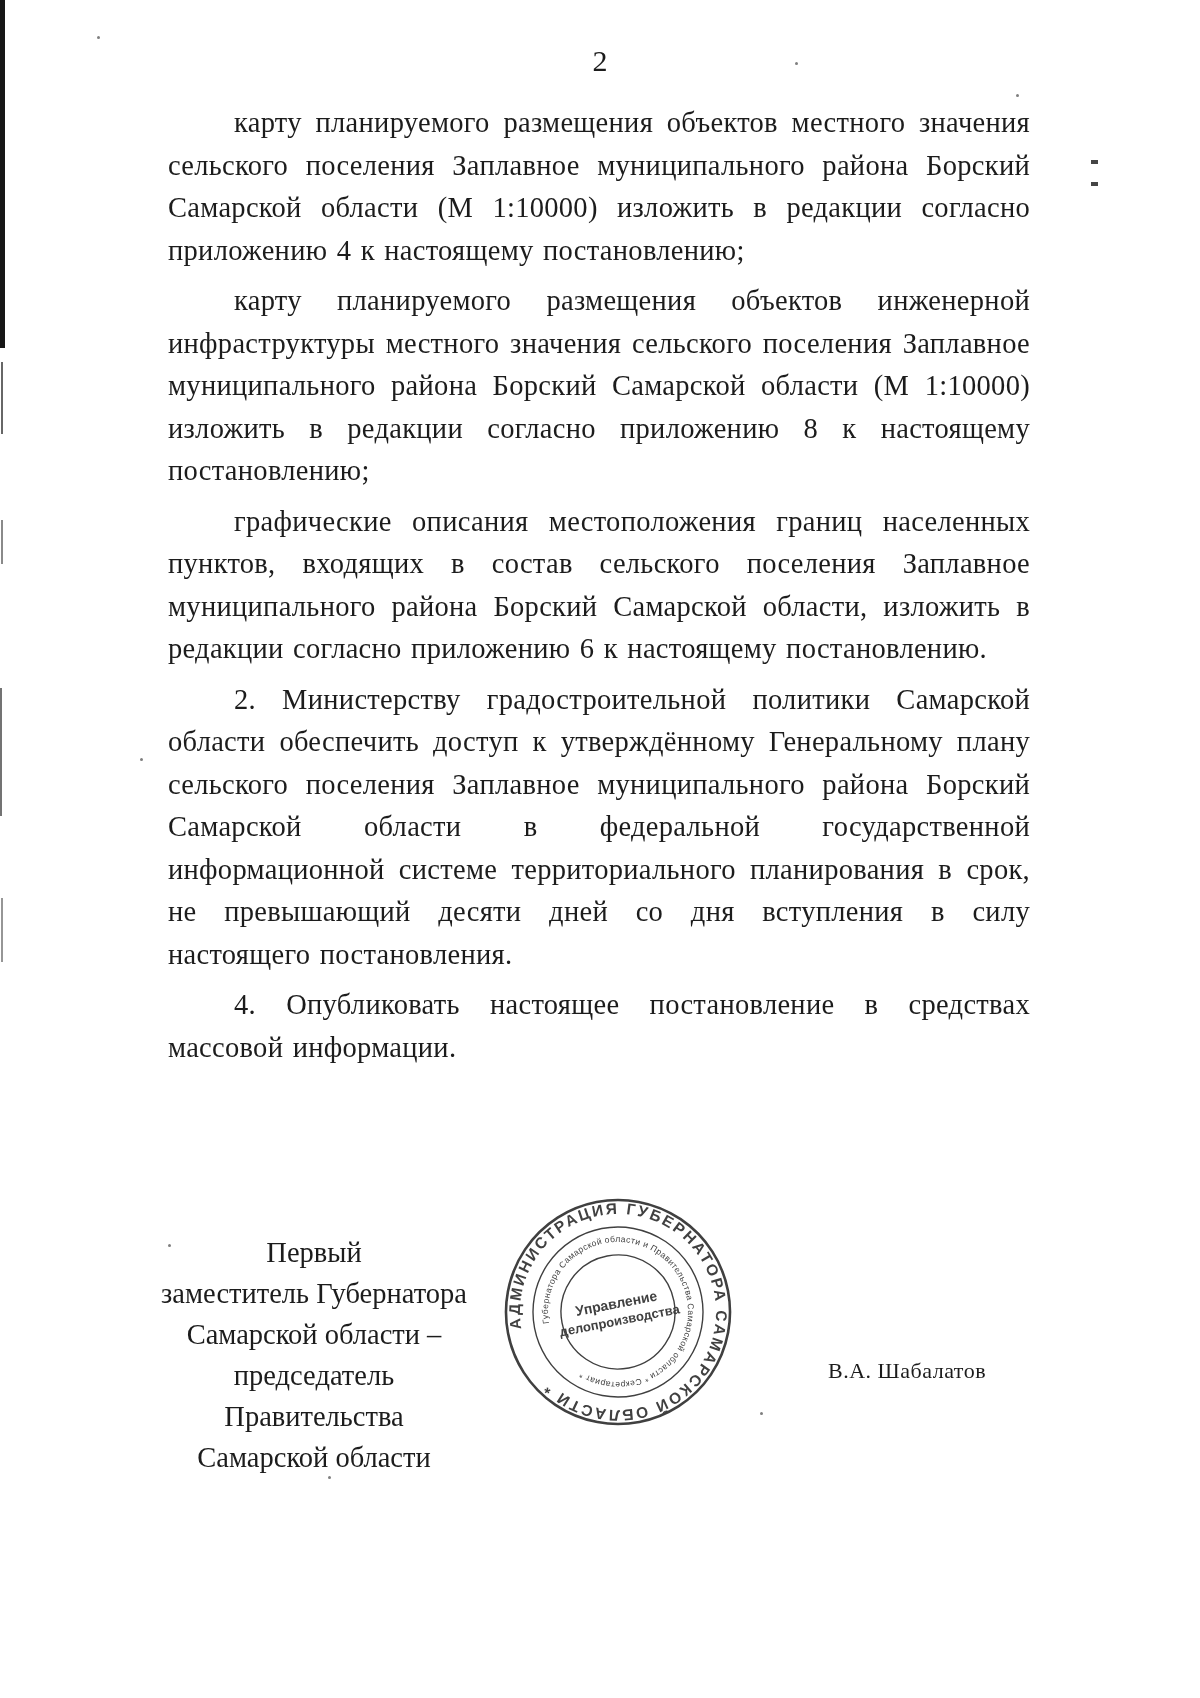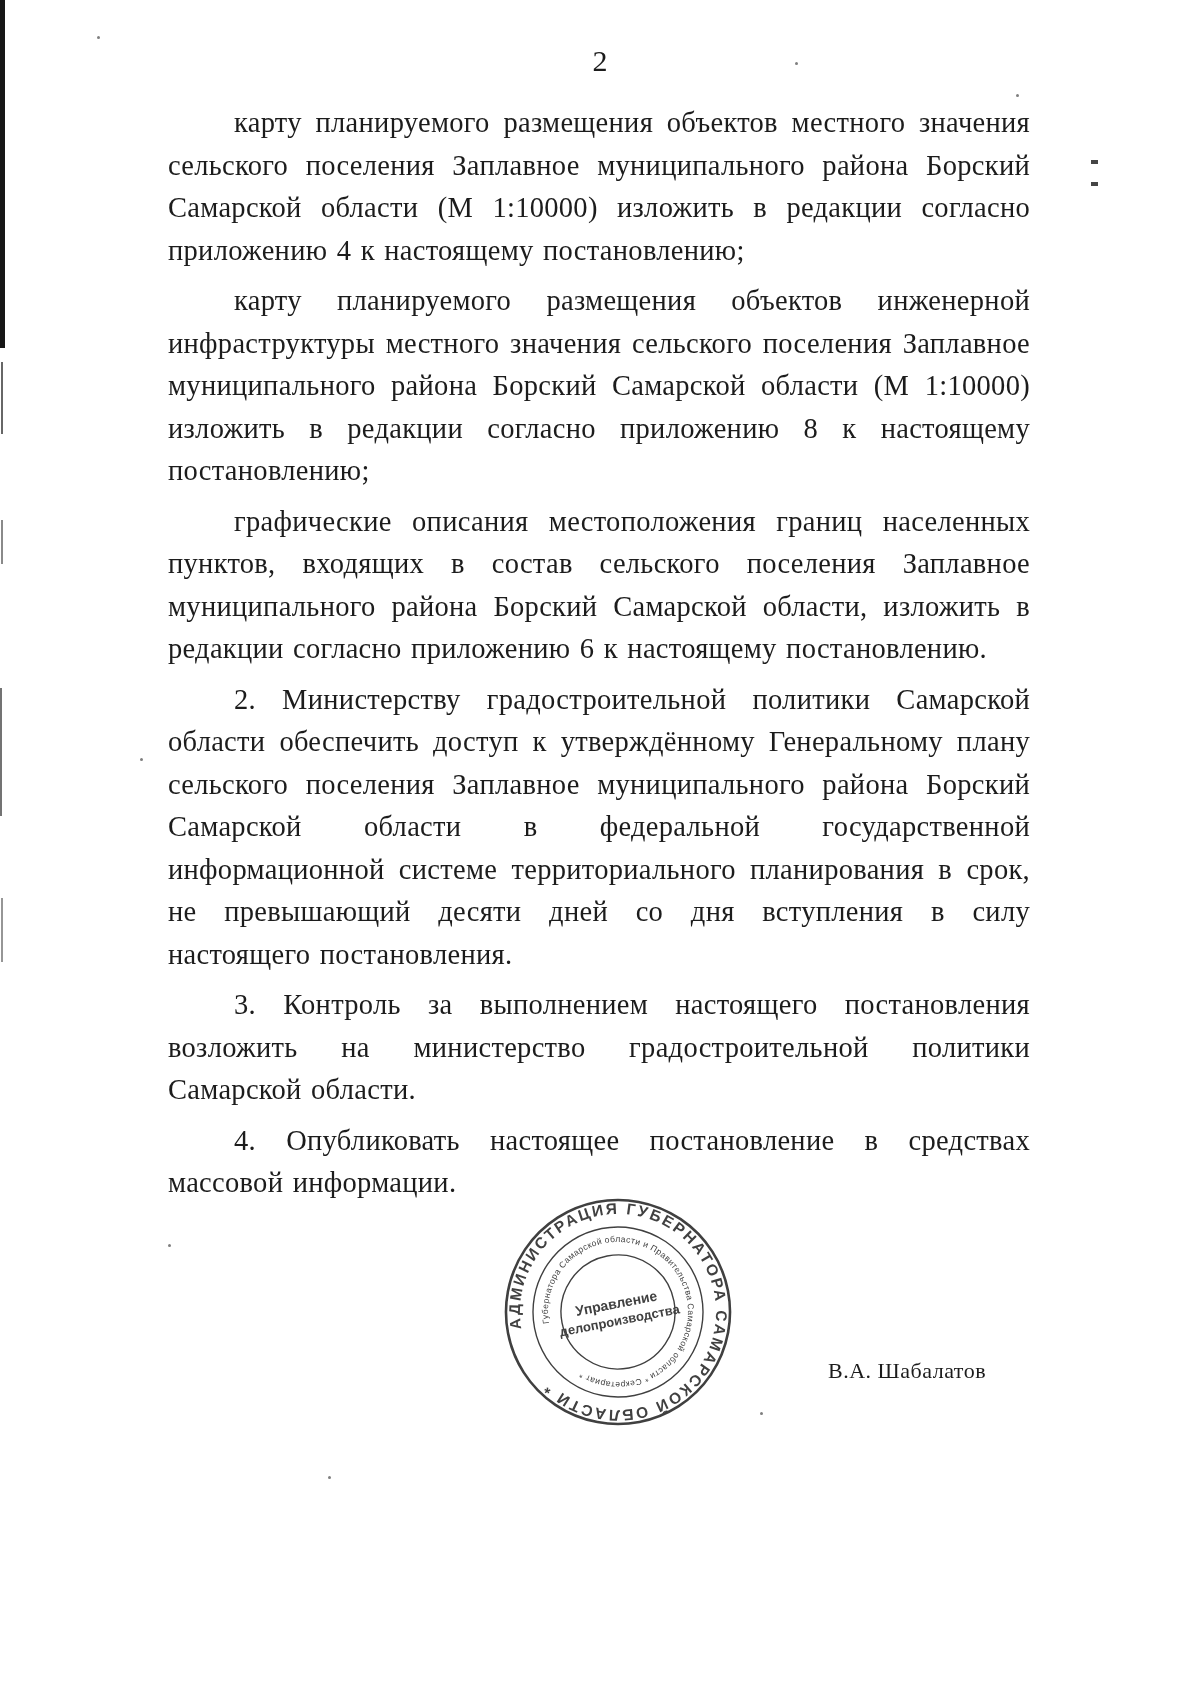--- a/index.html
+++ b/index.html
@@ -111,24 +111,30 @@
   <div class="artifact speck speck-6"></div>
   <div class="artifact speck speck-7"></div>
 
   <div class="page-number">2</div>
 
   <div class="body-text">
     <p>карту планируемого размещения объектов местного значения сельского поселения Заплавное муниципального района Борский Самарской области (М 1:10000) изложить в редакции согласно приложению 4 к настоящему постановлению;</p>
     <p>карту планируемого размещения объектов инженерной инфраструктуры местного значения сельского поселения Заплавное муниципального района Борский Самарской области (М 1:10000) изложить в редакции согласно приложению 8 к настоящему постановлению;</p>
     <p>графические описания местоположения границ населенных пунктов, входящих в состав сельского поселения Заплавное муниципального района Борский Самарской области, изложить в редакции согласно приложению 6 к настоящему постановлению.</p>
     <p>2. Министерству градостроительной политики Самарской области обеспечить доступ к утверждённому Генеральному плану сельского поселения Заплавное муниципального района Борский Самарской области в федеральной государственной информационной системе территориального планирования в срок, не превышающий десяти дней со дня вступления в силу настоящего постановления.</p>
-    <p>3. Контроль за выполнением настоящего постановления возложить на министерство градостроительной политики Самарской области.</p>
     <p>4. Опубликовать настоящее постановление в средствах массовой информации.</p>
   </div>
 
+  <div class="signature-block">
+    <div>Первый</div>
+    <div>заместитель Губернатора</div>
+    <div>Самарской области –</div>
+    <div>председатель Правительства</div>
+    <div>Самарской области</div>
+  </div>
 
   <div class="stamp">
     <svg viewBox="0 0 240 240" width="240" height="240">
       <defs>
         <path id="outer-ring" d="M 120,120 m -98,0 a 98,98 0 1,1 196,0 a 98,98 0 1,1 -196,0"></path>
         <path id="inner-ring" d="M 120,120 m -70,0 a 70,70 0 1,1 140,0 a 70,70 0 1,1 -140,0"></path>
       </defs>
       <g fill="none" stroke="#262626">
         <circle cx="120" cy="120" r="112" stroke-width="2.6"></circle>
         <circle cx="120" cy="120" r="85" stroke-width="1.4"></circle>

